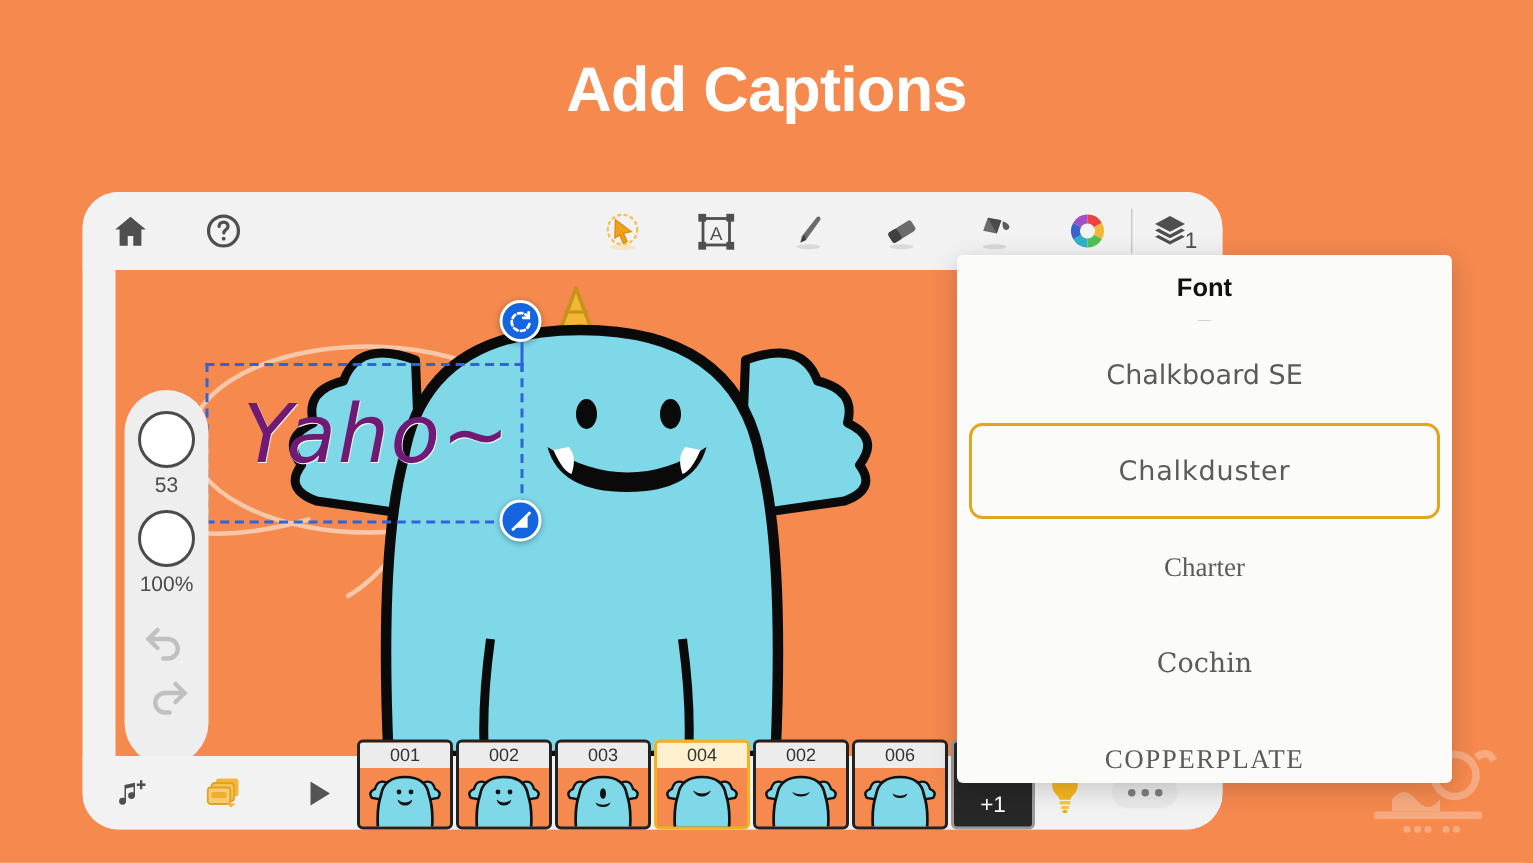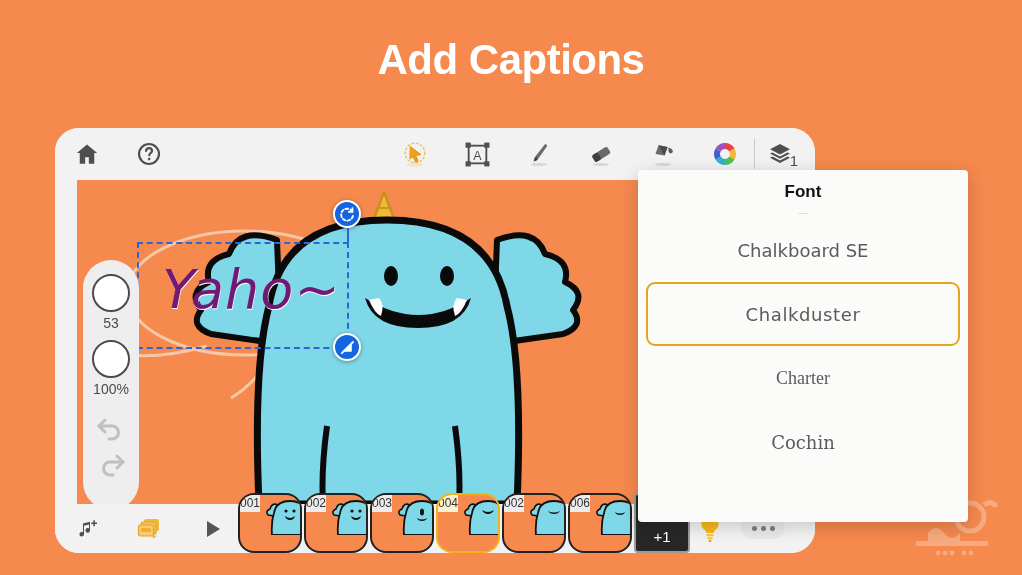--- a/index.html
+++ b/index.html
@@ -153,22 +153,22 @@
     left: 238px; bottom: 0;
     height: 75px;
     display: flex; align-items: flex-end;
     z-index: 25;
   }
   .frame {
     width: 64px; height: 60px;
     margin-right: 2px;
     background: #f5894e;
     border: 2px solid #222222;
-    border-radius: 16px;
-    display: flex; flex-direction: row;
+    border-radius: 4px;
+    display: flex; flex-direction: column;
     overflow: hidden;
     position: relative;
   }
   .frame.sel { border-color: #f2b31a; }
   .frame .fnum {
     height: 17px;
     background: #ececec;
     font-size: 12px; color: #333;
     text-align: center; line-height: 17px;
   }
@@ -533,20 +533,21 @@
   </div>
 
   <div id="font-panel">
     <div id="font-title">Font</div>
     <div id="font-sub">—</div>
 
     <div class="font-item f-chalkboardse">Chalkboard SE</div>
     <div class="font-item f-chalkduster sel">Chalkduster</div>
     <div class="font-item f-charter">Charter</div>
     <div class="font-item f-cochin">Cochin</div>
+    <div class="font-item f-copperplate">COPPERPLATE</div>
   </div>
 
   <div id="watermark">
     <svg width="112" height="70" viewBox="0 0 112 70">
       <g fill="none" stroke="#ffffff" stroke-width="5">
         <circle cx="72" cy="22" r="14"></circle>
         <path d="M86 10 q8 -6 12 2"></path>
       </g>
       <g fill="#ffffff">
         <rect x="18" y="46" width="72" height="5" rx="2"></rect>

